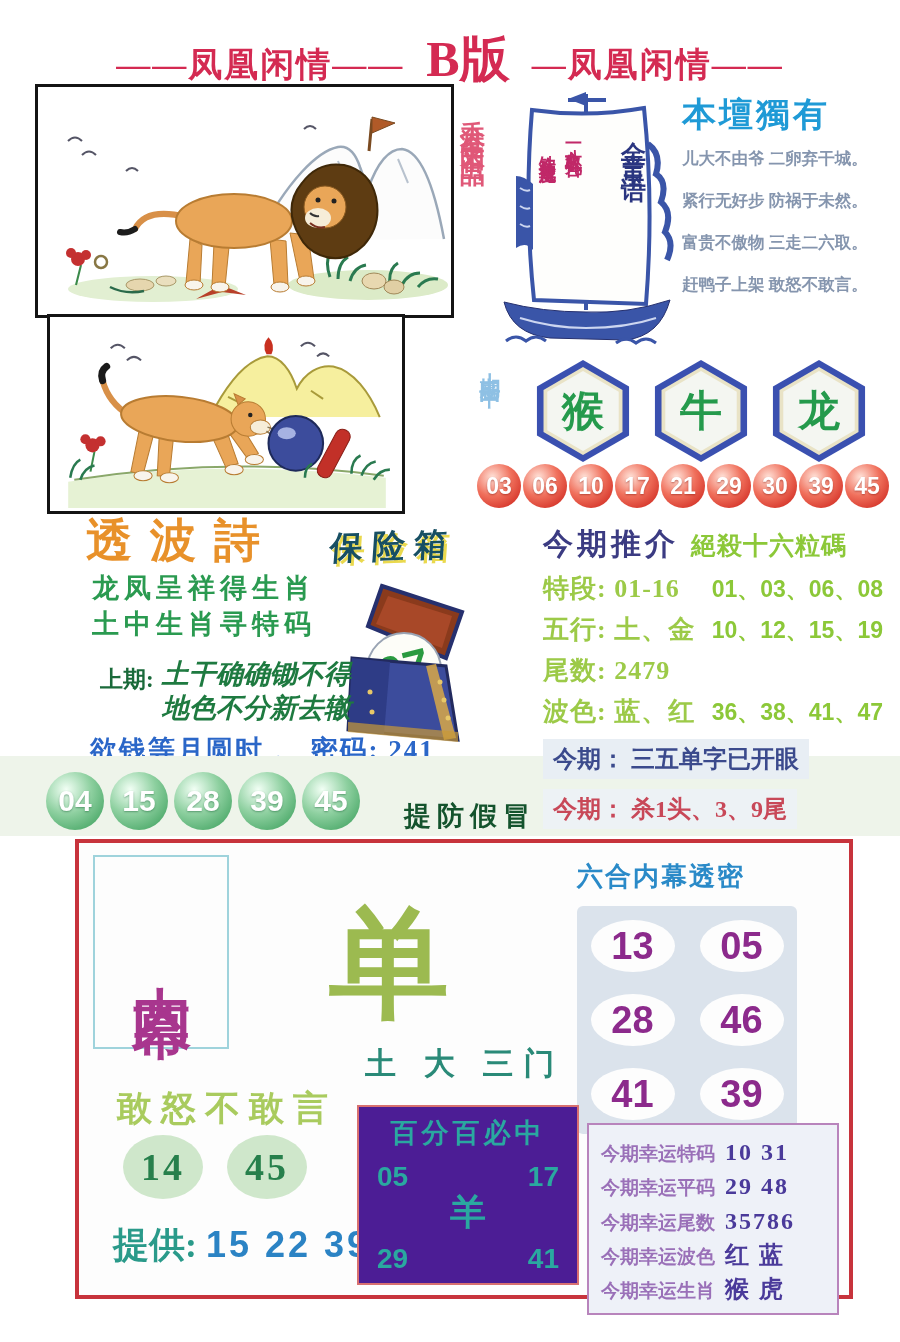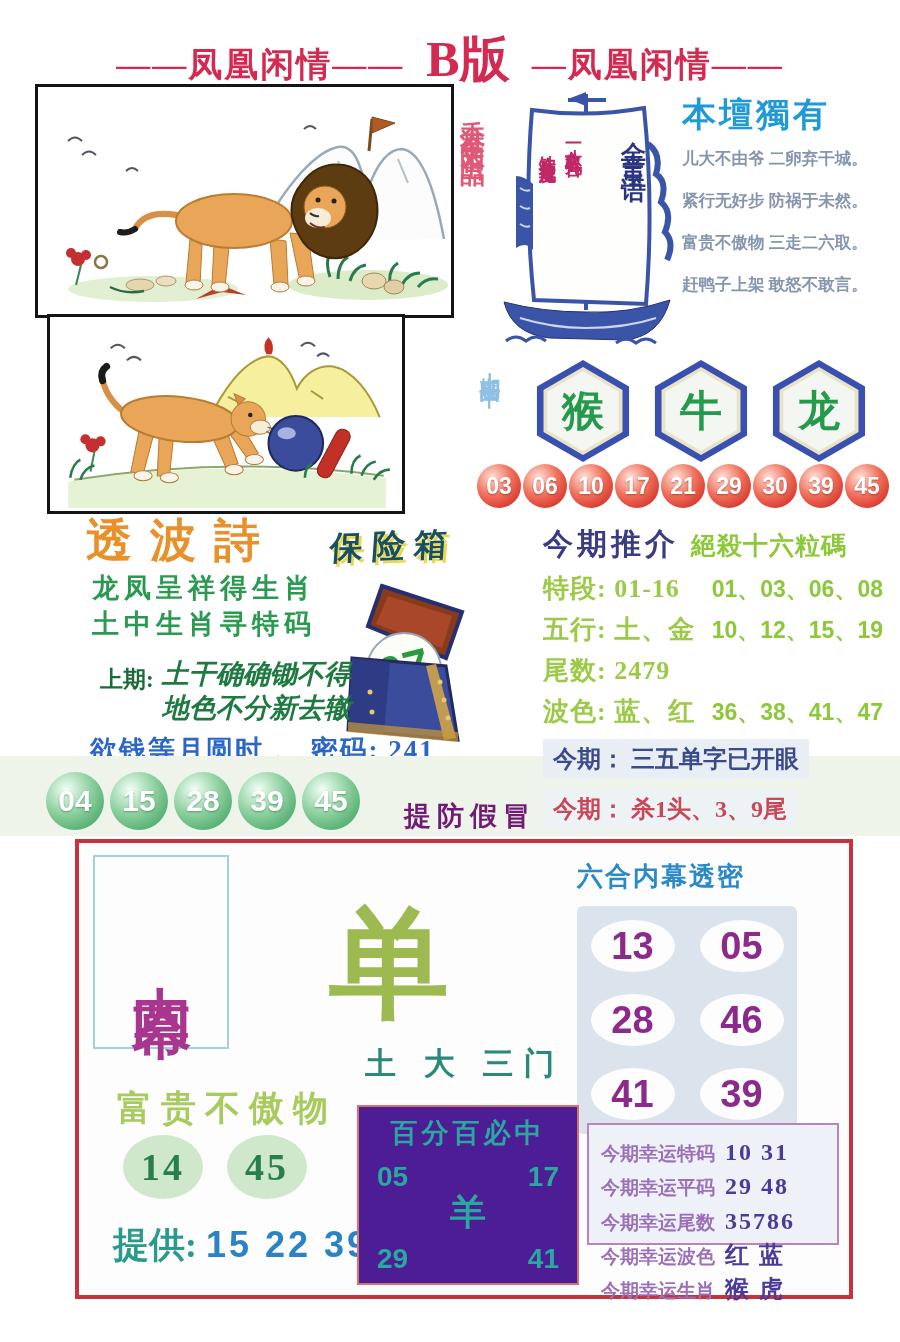--- a/index.html
+++ b/index.html
@@ -66,21 +66,21 @@
   .safe-label{left:330px;top:524px;font-size:33px;font-weight:bold;color:#174f63;letter-spacing:9px;
               text-shadow:3px 3px 0 #ead94e;transform:skewX(-6deg) rotate(-2deg);white-space:nowrap;}
   .poem-lines{left:92px;top:570px;font-size:27px;font-weight:bold;color:#2a9a50;letter-spacing:5px;line-height:1.35;white-space:nowrap;}
   .chest{left:330px;top:572px;width:150px;height:188px;}
   .chest svg{width:100%;height:100%;display:block;}
 
   .prev-poem{left:100px;top:658px;display:flex;gap:8px;white-space:nowrap;}
   .prev-label{font-size:23px;font-weight:bold;color:#1a6a3a;margin-top:6px;}
   .prev-lines{font-size:27px;font-weight:bold;color:#1e7a40;line-height:1.25;font-style:italic;}
   .money-line{left:90px;top:732px;font-size:27px;font-weight:bold;color:#2a66c8;white-space:nowrap;letter-spacing:2px;}
-  .beware{left:404px;top:798px;font-size:27px;font-weight:bold;color:#701a75;letter-spacing:6px;white-space:nowrap;}
+  .beware{left:404px;top:798px;font-size:27px;font-weight:bold;color:#14532d;letter-spacing:6px;white-space:nowrap;}
 
   
   .recommend{left:543px;top:524px;width:340px;}
   .rec-head{display:flex;align-items:baseline;gap:12px;white-space:nowrap;}
   .rec-title{font-size:30px;font-weight:bold;color:#3b3b82;letter-spacing:4px;}
   .rec-kill-title{font-size:25px;font-weight:bold;color:#8cc838;letter-spacing:1px;}
   .rec-row{display:flex;align-items:baseline;margin-top:6px;white-space:nowrap;}
   .rec-lab{font-size:26px;font-weight:bold;color:#9cca48;width:172px;letter-spacing:1px;}
   .rec-kill{font-size:23px;font-weight:bold;color:#8cc838;font-family:"Liberation Sans","DejaVu Sans",sans-serif;}
   .rec-note{margin-top:10px;font-size:24px;font-weight:bold;padding:4px 10px;white-space:nowrap;width:fit-content;}
@@ -111,21 +111,21 @@
   .provide .p-lab{color:#2a9a8a;}
   .provide .p-val{color:#2b83c4;letter-spacing:3px;font-family:"Liberation Sans","DejaVu Sans",sans-serif;}
 
   .sure-box{left:278px;top:262px;width:222px;height:180px;border:2px solid #d87070;background:#4c1d95;
             box-sizing:border-box;padding:8px 18px;color:#2aa8a0;}
   .sure-title{font-size:27px;font-weight:bold;letter-spacing:4px;text-align:center;white-space:nowrap;}
   .sure-row{display:flex;justify-content:space-between;font-size:28px;font-weight:bold;margin-top:10px;
             font-family:"Liberation Sans","DejaVu Sans",sans-serif;}
   .sure-zodiac{text-align:center;font-size:36px;font-weight:bold;margin-top:0px;line-height:1.1;}
 
-  .lucky-box{left:508px;top:280px;width:252px;height:122px;border:2px solid #b884bc;background:#eef1f8;
+  .lucky-box{left:508px;top:280px;width:252px;height:192px;border:2px solid #b884bc;background:#eef1f8;
              box-sizing:border-box;padding:10px 12px;}
   .lucky-row{display:flex;align-items:baseline;gap:10px;line-height:1.43;white-space:nowrap;}
   .lucky-lab{font-size:19px;color:#9a70b8;font-weight:bold;}
   .lucky-val{font-size:24px;color:#4a3a9a;font-weight:bold;letter-spacing:2px;}
 </style>
 </head>
 <body>
 
 <div id="page">
 
@@ -358,21 +358,21 @@
       <div class="insider-panel">
         <span class="chip">13</span>
         <span class="chip">05</span>
         <span class="chip">28</span>
         <span class="chip">46</span>
         <span class="chip">41</span>
         <span class="chip">39</span>
       </div>
     </div>
 
-    <div class="abs special-title">富贵不傲物</div>
+    <div class="abs special-title">敢怒不敢言</div>
     <div class="abs special-nums">
       <span class="sp-circle">14</span>
       <span class="sp-circle">45</span>
     </div>
     <div class="abs provide">
       <span class="p-lab">提供:</span>
       <span class="p-val">15 22 39</span>
     </div>
 
     <div class="abs sure-box">

